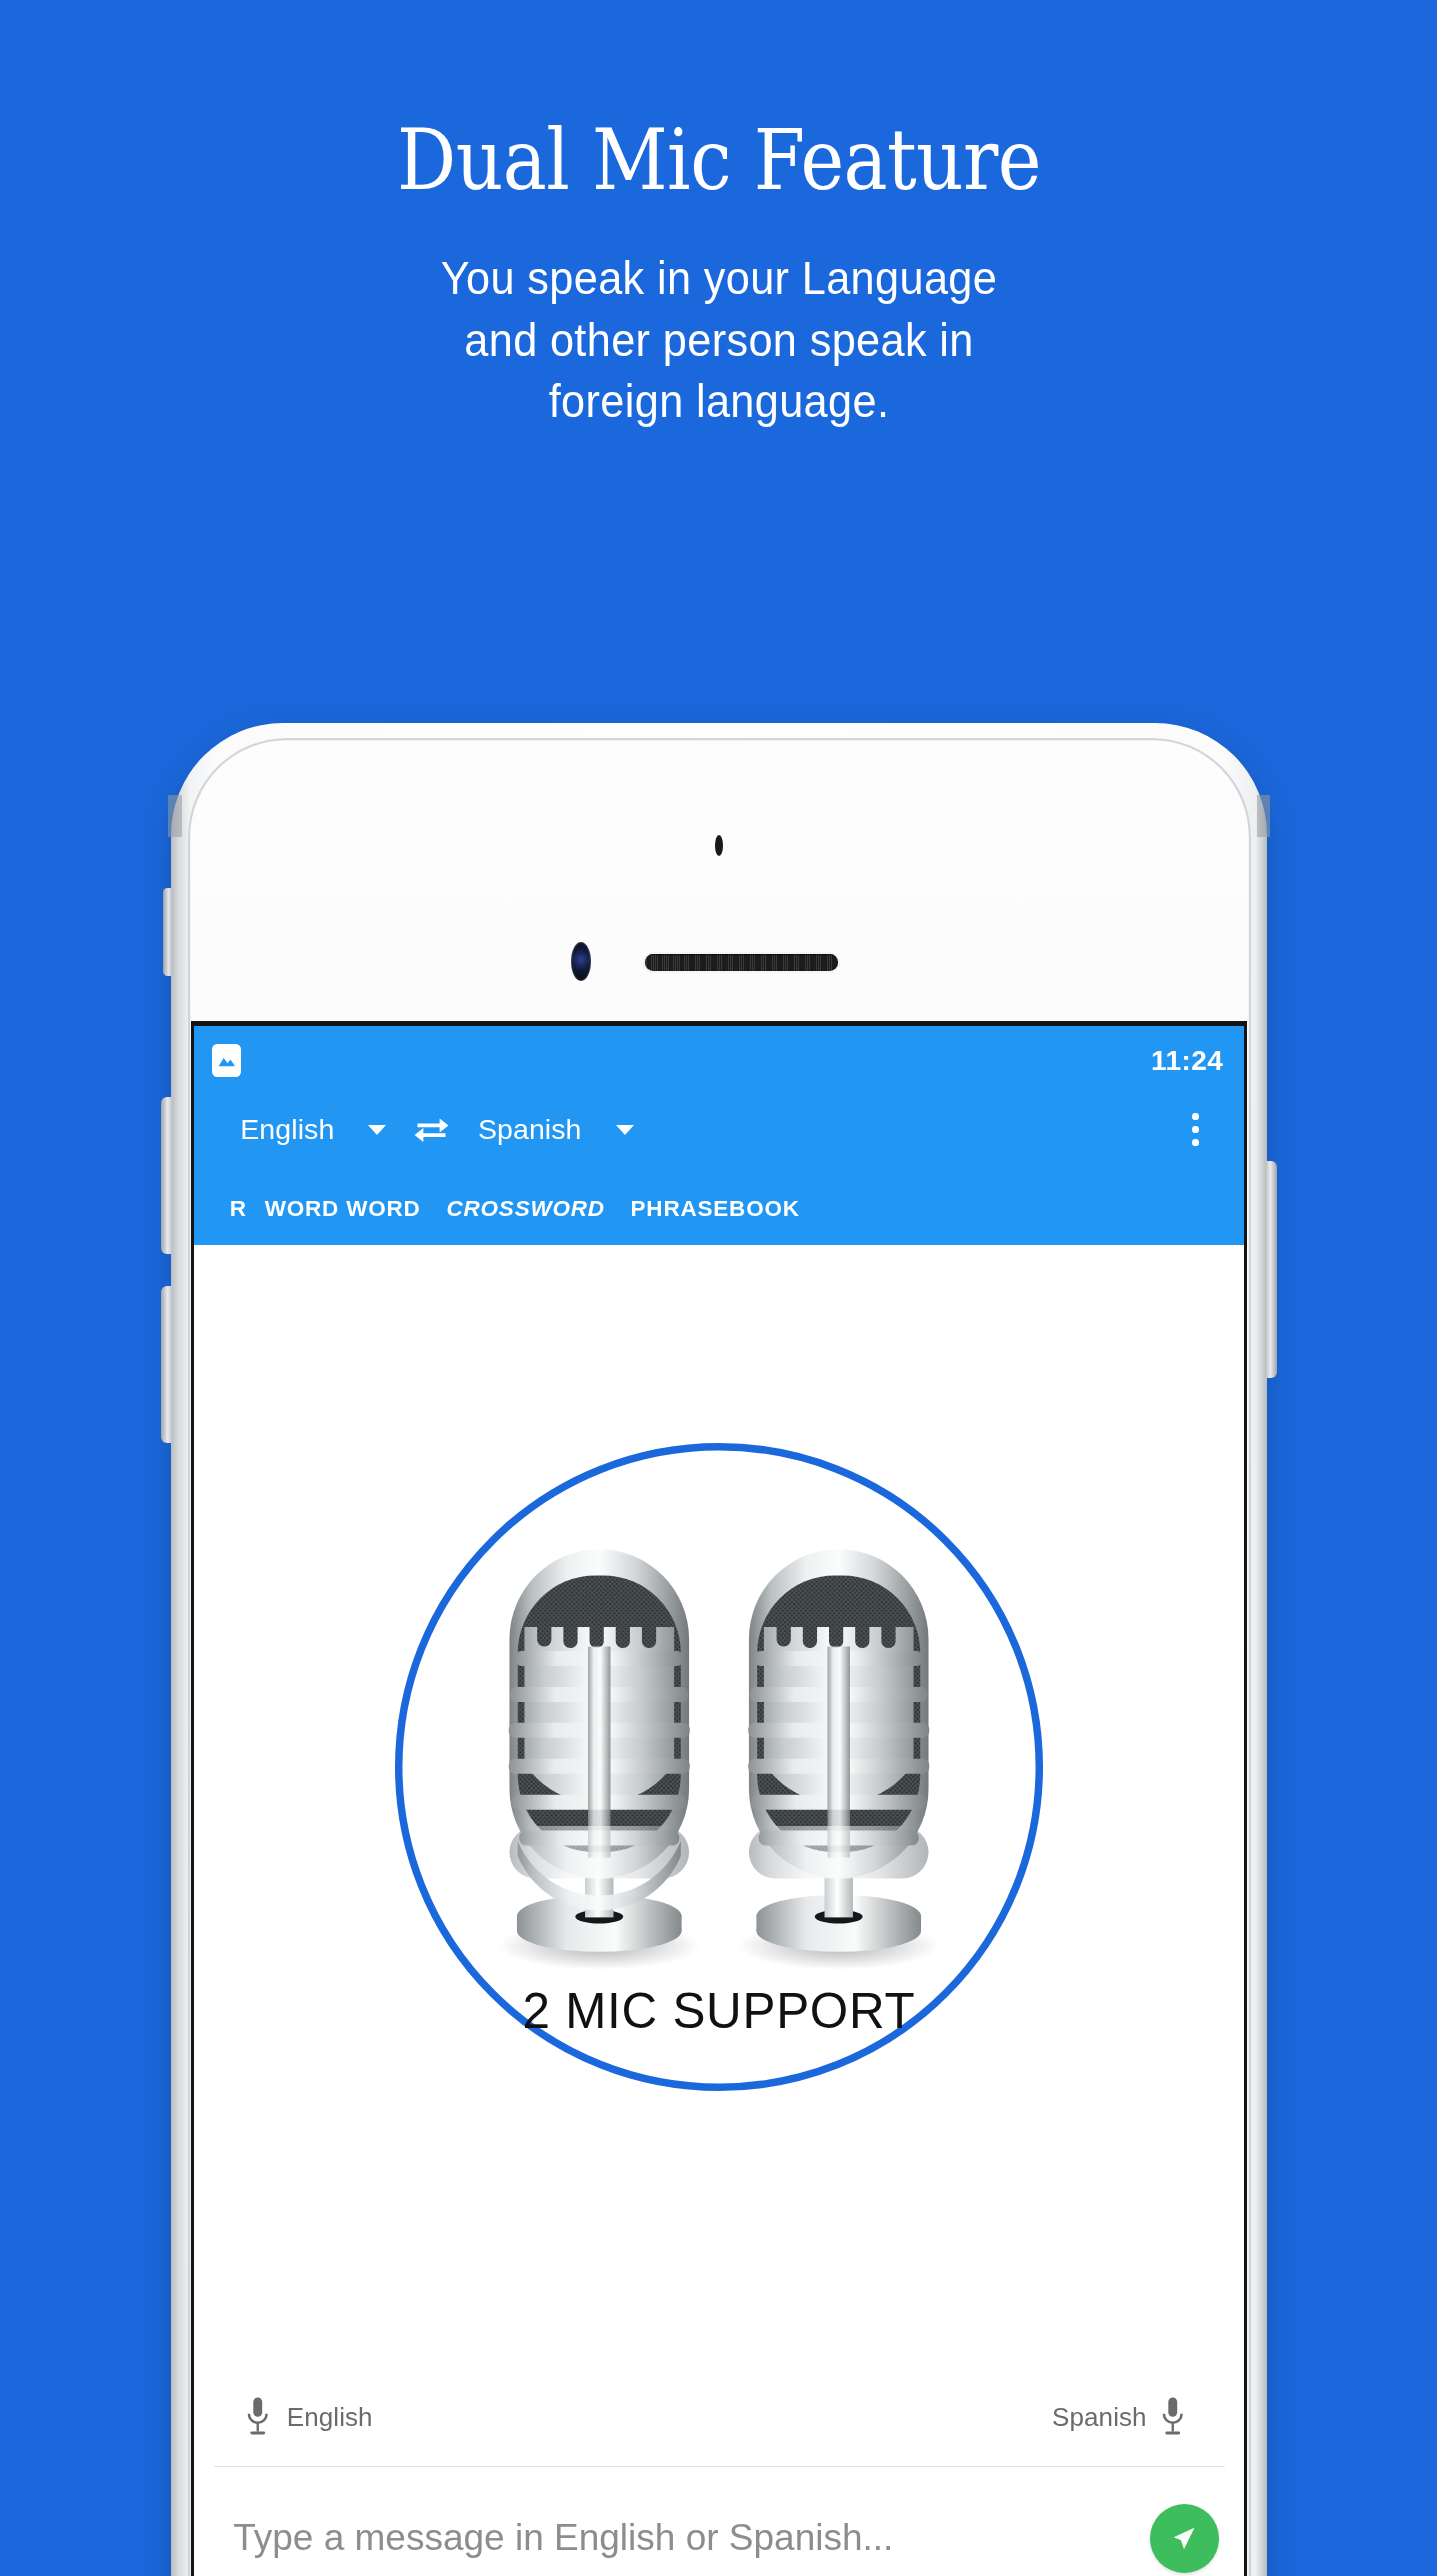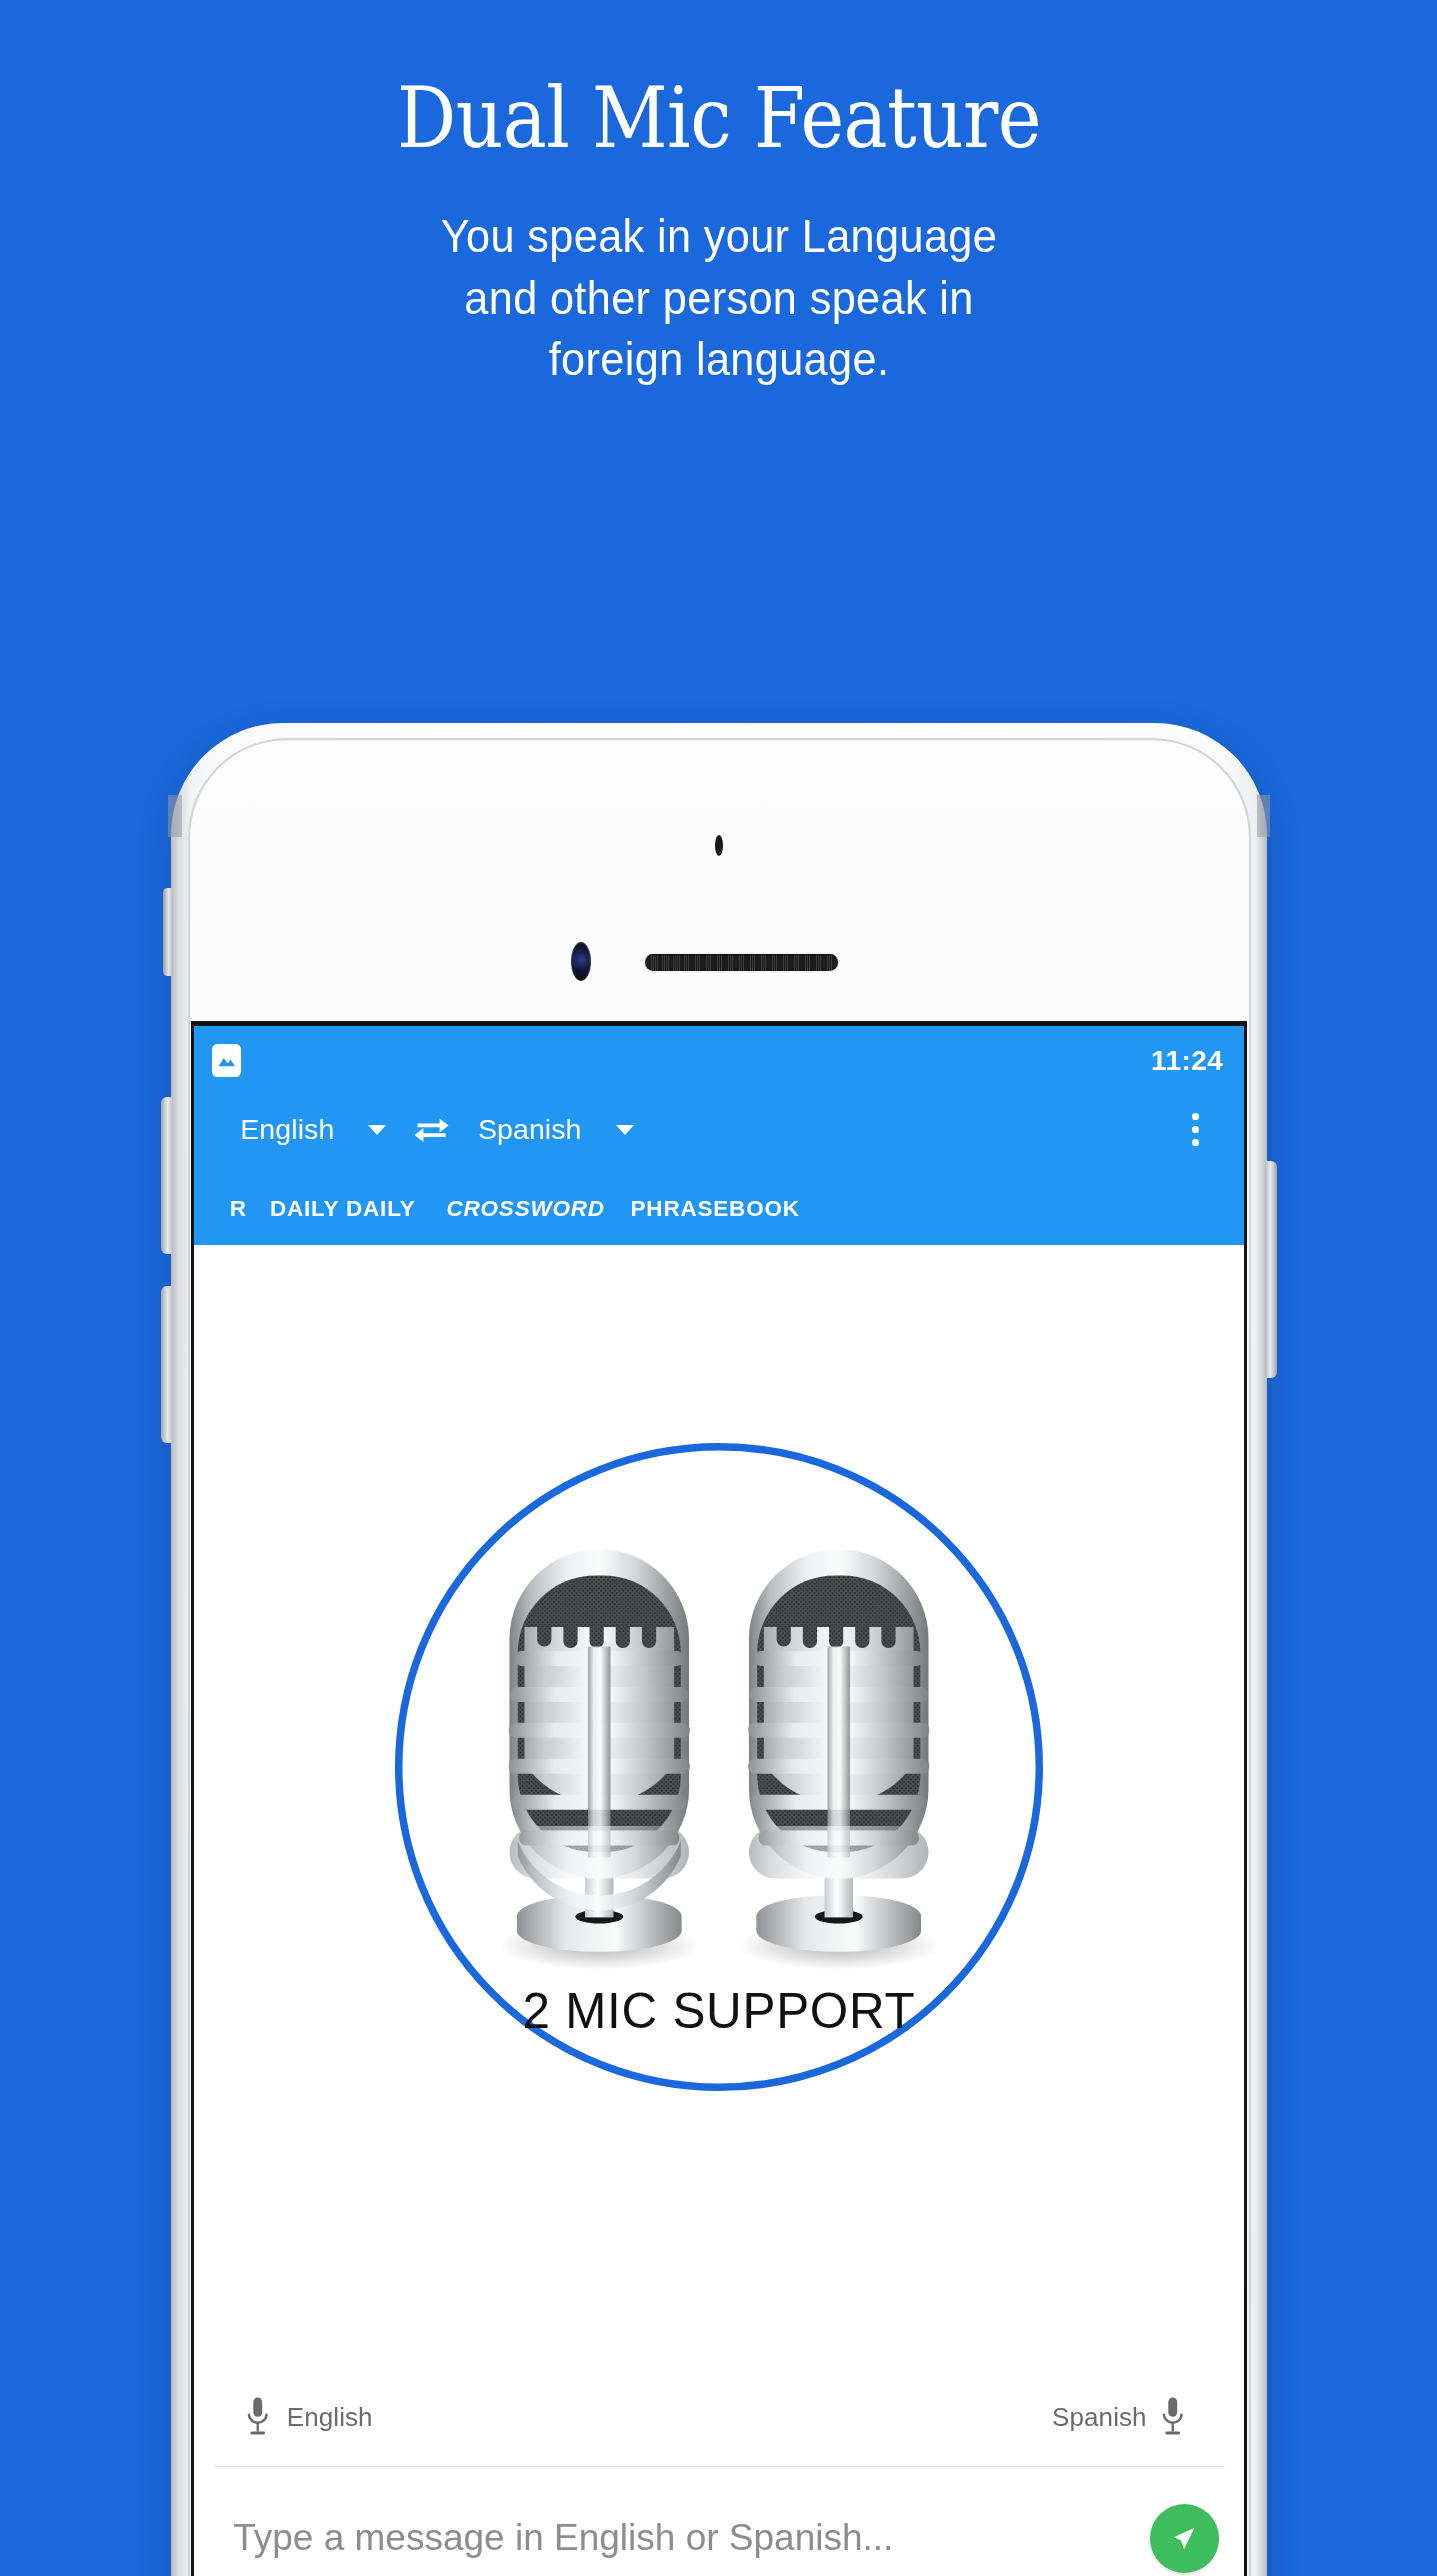--- a/index.html
+++ b/index.html
@@ -14,21 +14,21 @@
     background: #1b68dc;
     font-family: "Liberation Sans", sans-serif;
     position: relative;
   }
 
   
   #promo-header {
     position: absolute;
     top: 0; left: 0;
     width: 1438px;
-    padding-top: 76px;
+    padding-top: 118px;
     text-align: center;
   }
 
   #promo-title {
     font-family: "DejaVu Serif", serif;
     font-size: 84px;
     line-height: 1;
     color: #ffffff;
     font-weight: 400;
     letter-spacing: -0.7px;
@@ -381,21 +381,21 @@
 
         <div id="overflow-menu-button">
           <span></span>
           <span></span>
           <span></span>
         </div>
       </div>
 
       <div id="tab-bar">
         <div class="tab" id="tab-translator">R</div>
-        <div class="tab" id="tab-daily-word">DAILY DAILY</div>
+        <div class="tab" id="tab-daily-word">WORD WORD</div>
         <div class="tab" id="tab-crossword">CROSSWORD</div>
         <div class="tab" id="tab-phrasebook">PHRASEBOOK</div>
       </div>
 
       <div id="conversation-content">
 
         <div id="mic-support-graphic">
           <svg width="660" height="660" viewBox="0 0 882 882" aria-hidden="true">
             <defs>
               <linearGradient id="micBody" x1="0" y1="0" x2="1" y2="0">

